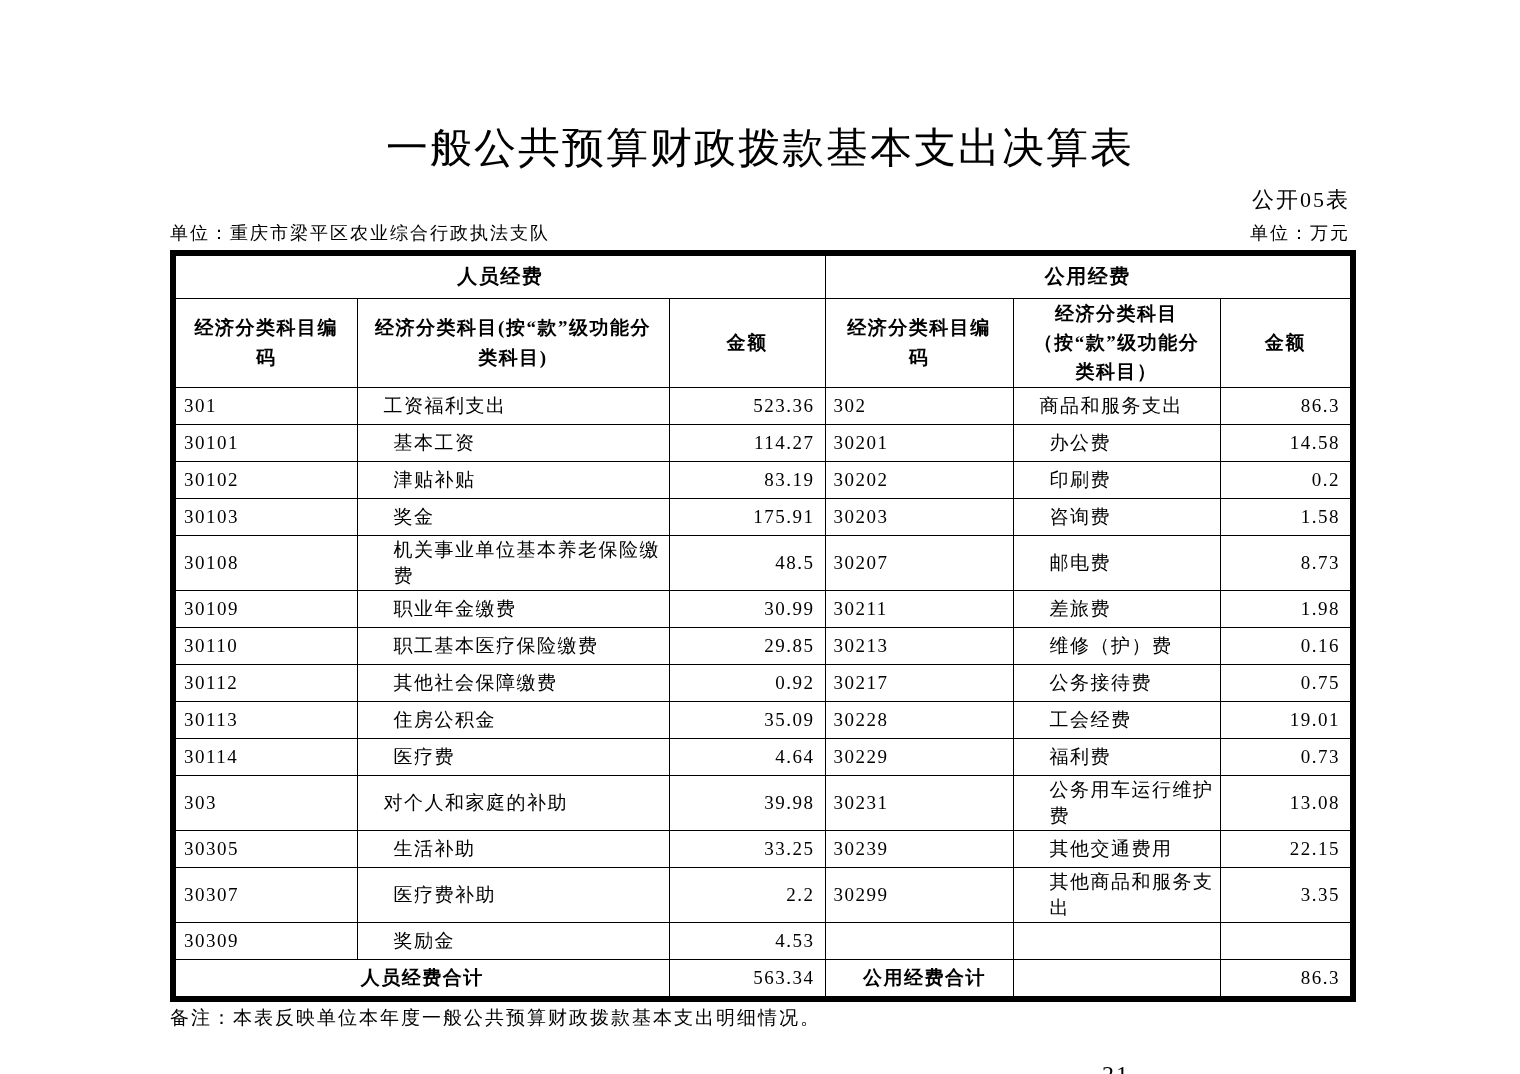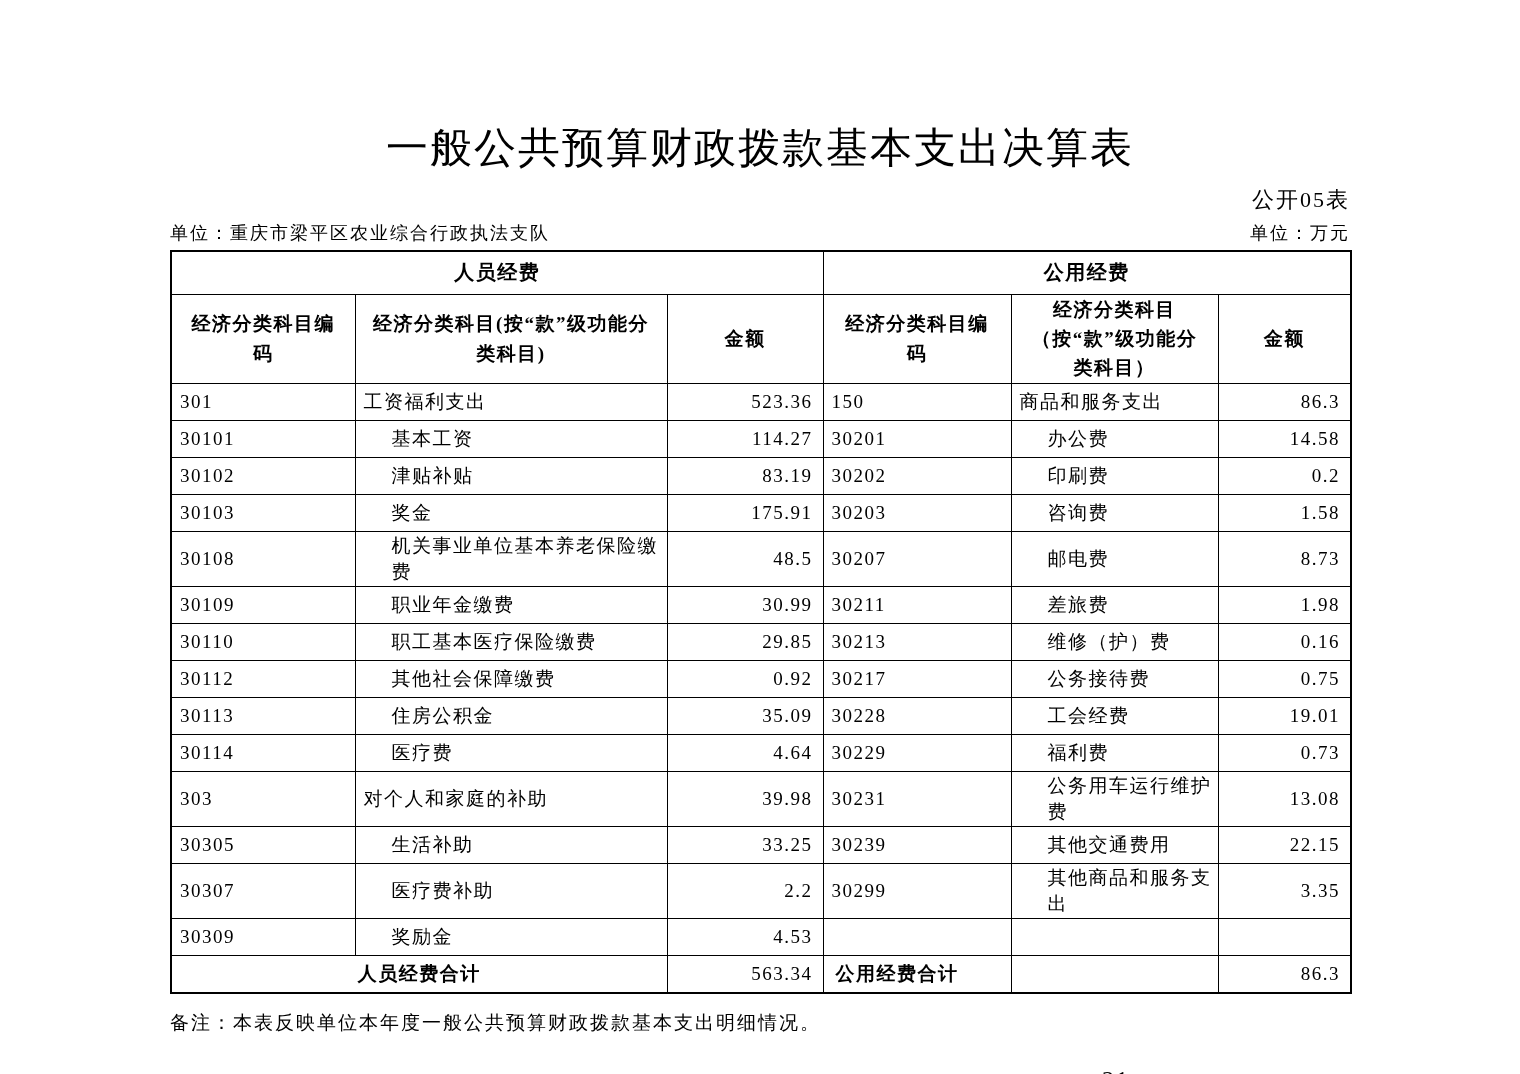--- a/index.html
+++ b/index.html
@@ -31,47 +31,47 @@
     align-items: flex-end;
     font-size: 18px;
     letter-spacing: 2px;
     margin-top: 6px;
     margin-bottom: 5px;
   }
   table.budget {
     width: 1180px;
     border-collapse: collapse;
     table-layout: fixed;
-    border: 2px solid #000000;
+    border: 6px solid #000000;
   }
   table.budget th, table.budget td {
     border: 1px solid #000;
     font-size: 19px;
     letter-spacing: 1.5px;
     vertical-align: middle;
     overflow: hidden;
   }
   tr.group-row th { height: 40px; font-size: 20px; font-weight: bold; text-align: center; }
   tr.colhead-row th {
     height: 62px;
     font-weight: bold;
     text-align: center;
     line-height: 1.55;
     padding: 0 16px;
   }
   tr.data-row td, tr.total-row td { height: 34px; }
   td.code { padding-left: 8px; letter-spacing: normal; text-align: left; }
-  td.name { padding-left: 8px; text-align: left; }
+  td.name { padding-left: 26px; text-align: left; }
   td.name.sub { padding-left: 36px; }
   td.amount { padding-right: 10px; text-align: right; letter-spacing: normal; }
   tr.total-row td.total-merged { text-align: center; font-weight: bold; }
-  tr.total-row td.total-left-label { padding-left: 12px; text-align: left; font-weight: bold; }
+  tr.total-row td.total-left-label { padding-left: 12px; text-align: center; font-weight: bold; }
   tr.total-row td.amount { font-weight: normal; }
   .footnote {
-    margin-top: 16px;
+    margin-top: 3px;
     font-size: 19px;
     letter-spacing: 2px;
   }
   .page-number {
     margin-top: 30px;
     text-align: right;
     padding-right: 186px;
     font-size: 24px;
     letter-spacing: 2px;
   }
@@ -111,21 +111,21 @@
         <th>经济分类科目编码</th>
         <th>经济分类科目（按“款”级功能分类科目）</th>
         <th>金额</th>
       </tr>
     </thead>
     <tbody id="data-rows">
         <tr class="data-row">
           <td class="code">301</td>
           <td class="name">工资福利支出</td>
           <td class="amount">523.36</td>
-          <td class="code">150</td>
+          <td class="code">302</td>
           <td class="name">商品和服务支出</td>
           <td class="amount">86.3</td>
         </tr>
         <tr class="data-row">
           <td class="code">30101</td>
           <td class="name sub">基本工资</td>
           <td class="amount">114.27</td>
           <td class="code">30201</td>
           <td class="name sub">办公费</td>
           <td class="amount">14.58</td>

